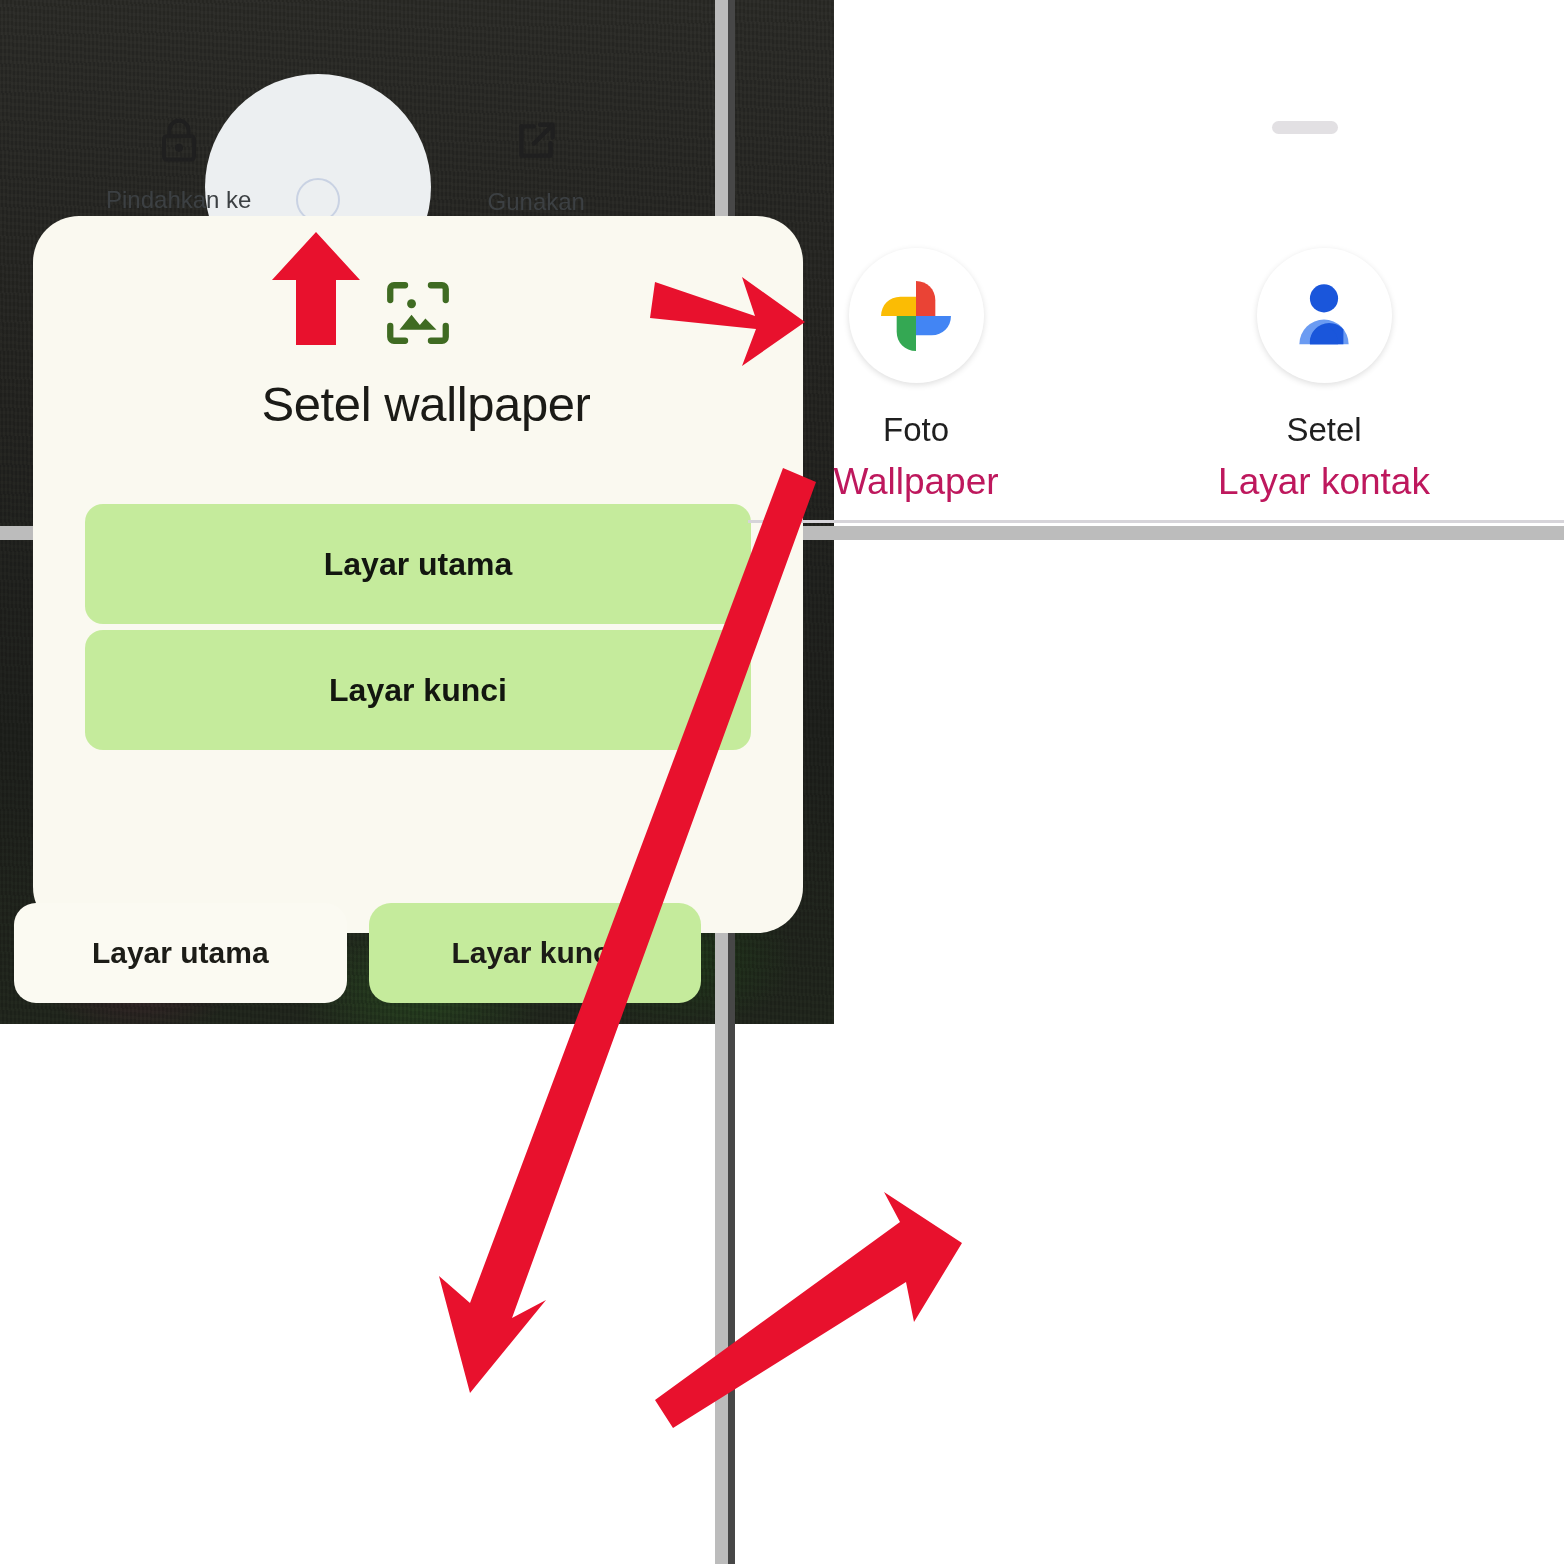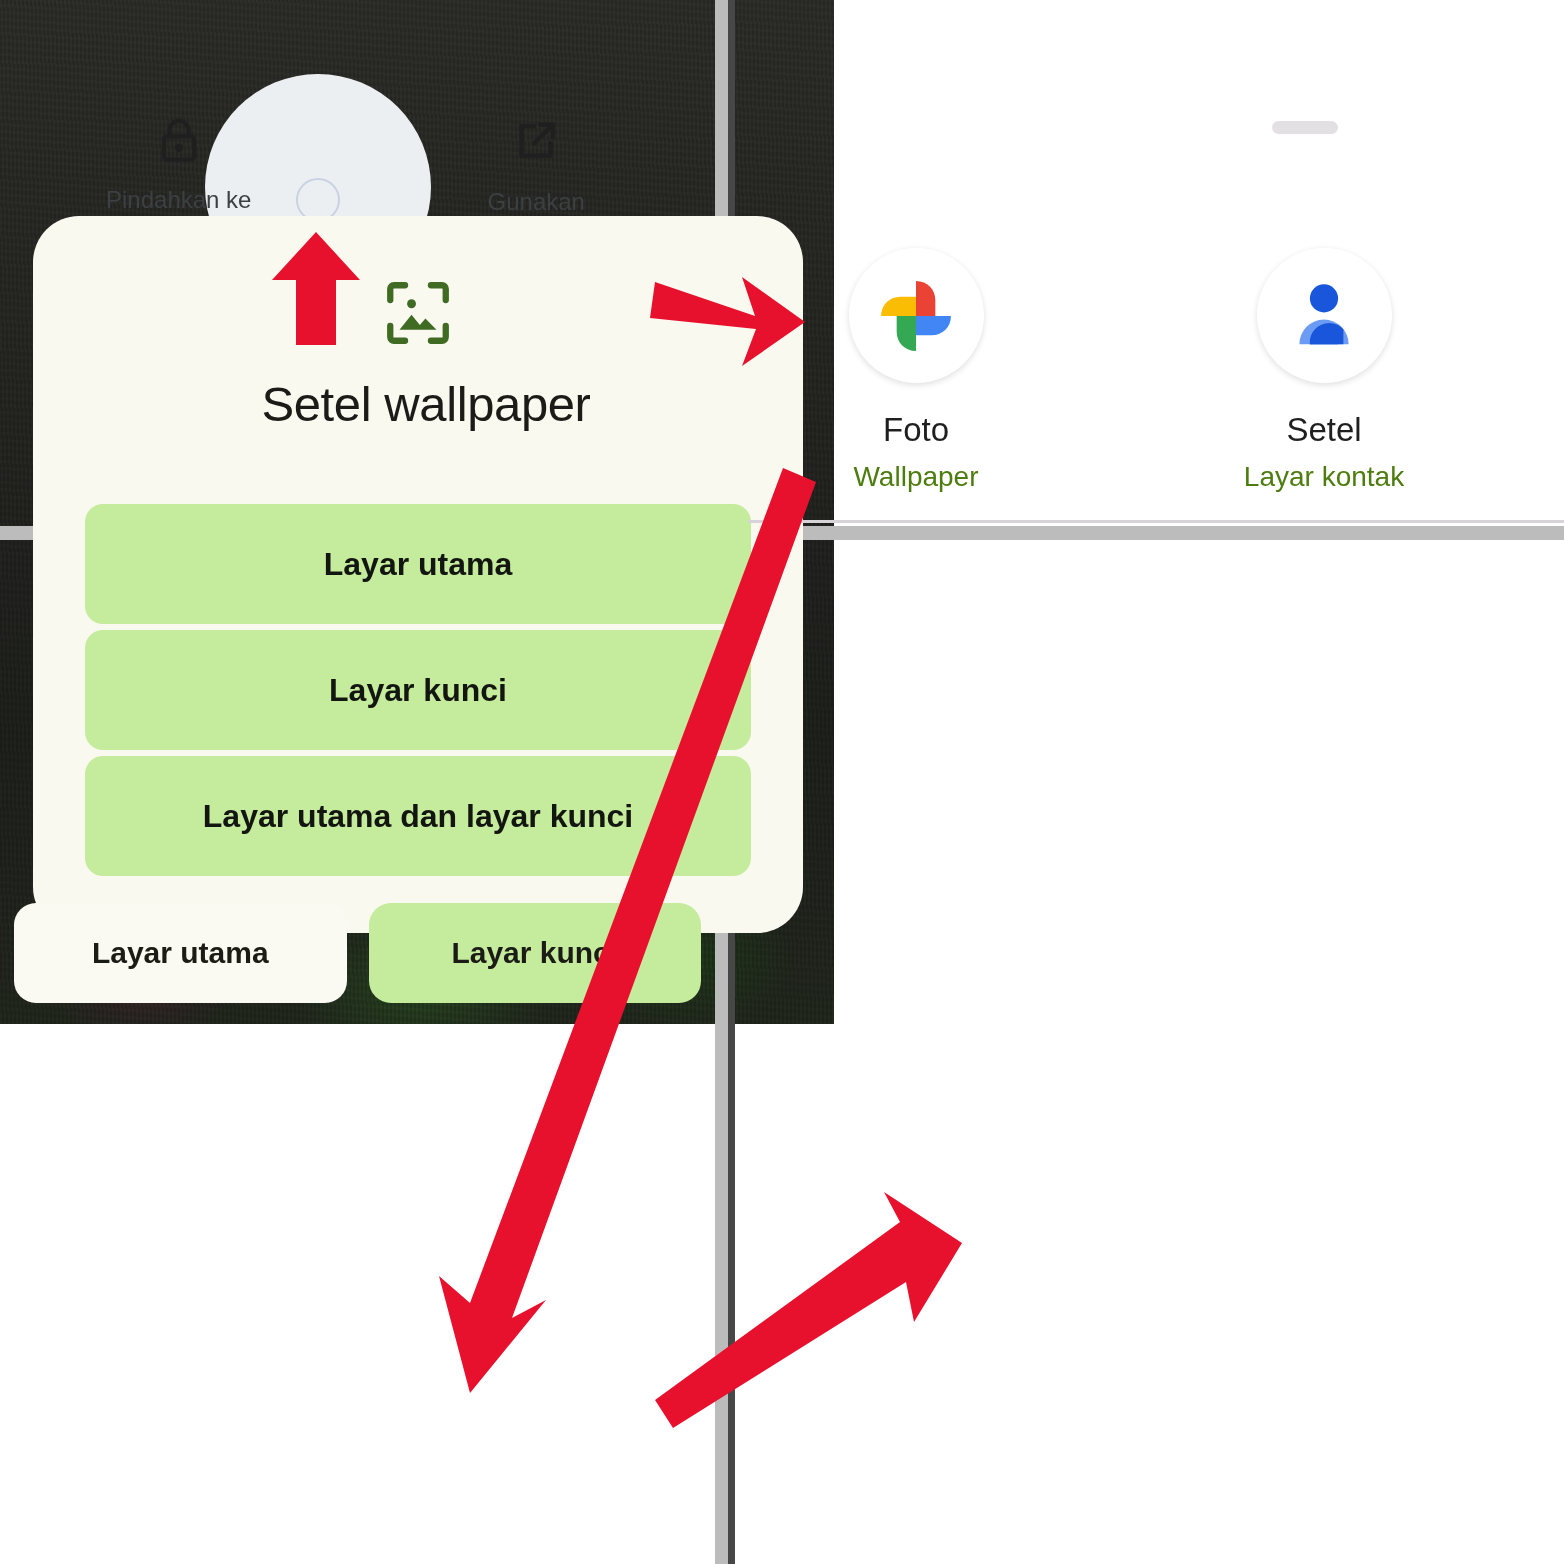--- a/index.html
+++ b/index.html
@@ -99,21 +99,21 @@
     position:absolute; left:712px; top:248px; width:816px; height:260px;
     display:flex; z-index:4;
   }
   .tr-app { flex:1 1 0; display:flex; flex-direction:column; align-items:center; }
   .tr-app .appicon {
     width:135px; height:135px; border-radius:50%;
     display:flex; align-items:center; justify-content:center;
     box-shadow:0 2px 6px rgba(0,0,0,.13);
   }
   .tr-app .appname { margin-top:28px; font-size:33px; color:#1f1f1f; }
-  .tr-app .appsub  { margin-top:12px; font-size:28px; color:#4d7c0f; }
+  .tr-app .appsub  { margin-top:12px; font-size:37px; color:#be185d; }
   .tr-bottomline { position:absolute; left:748px; top:520px; width:816px; height:3px; background:#d6d4d9; z-index:4; }
 
   
   .bl-preview {
     position:absolute; left:107px; top:0px; width:501px; height:853px;
     overflow:hidden;
     background:
       
       linear-gradient(#00000000 0 72%, #9a9689 72% 100%),
       
@@ -304,21 +304,20 @@
           <path d="M35 27v6a2 2 0 0 1-2 2h-6" fill="none" stroke="#3f6b22" stroke-width="3.4" stroke-linecap="round"></path>
           <path d="M13 35H7a2 2 0 0 1-2-2v-6" fill="none" stroke="#3f6b22" stroke-width="3.4" stroke-linecap="round"></path>
           <circle cx="16.5" cy="15" r="2.4" fill="#3f6b22"></circle>
           <path d="M10 29l6.5-8 4.5 5.5 3-3.5 6 6z" fill="#3f6b22"></path>
         </svg>
       </span>
       <div class="br-dlg-title">Setel wallpaper</div>
       <div class="br-opts">
         <div class="br-opt">Layar utama</div>
         <div class="br-opt">Layar kunci</div>
-        <div class="br-opt">Layar utama dan layar kunci</div>
       </div>
     </div>
   </div>
 
   <div class="divider-h"></div>
   <div class="divider-h2"></div>
   <div class="divider-v"></div>
   <div class="divider-v2"></div>
 
   <svg class="arrow-layer" width="1564" height="1564" viewBox="0 0 1564 1564">

